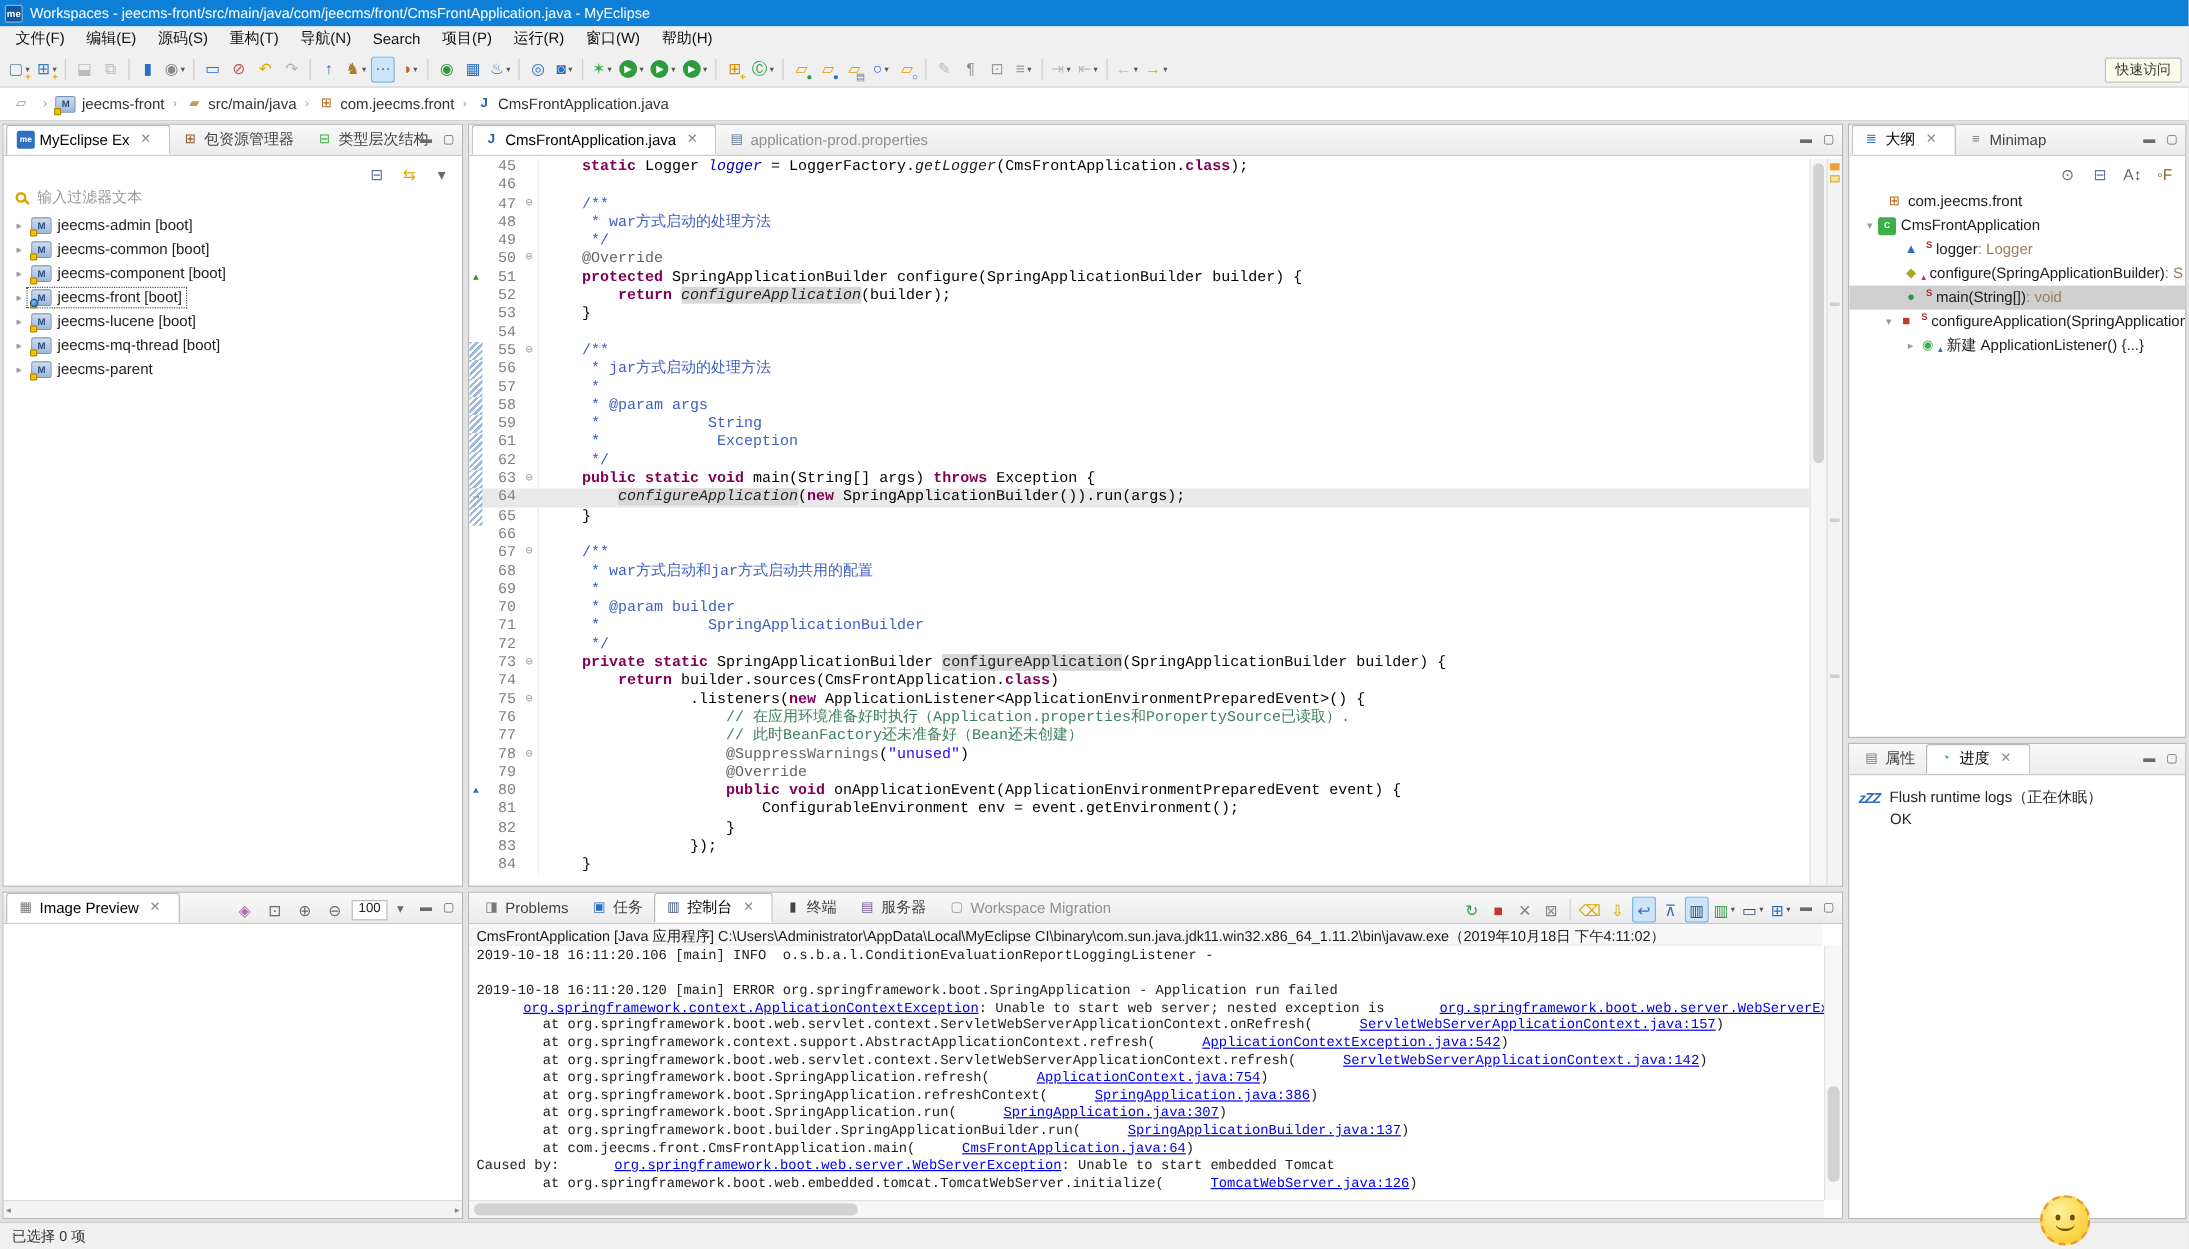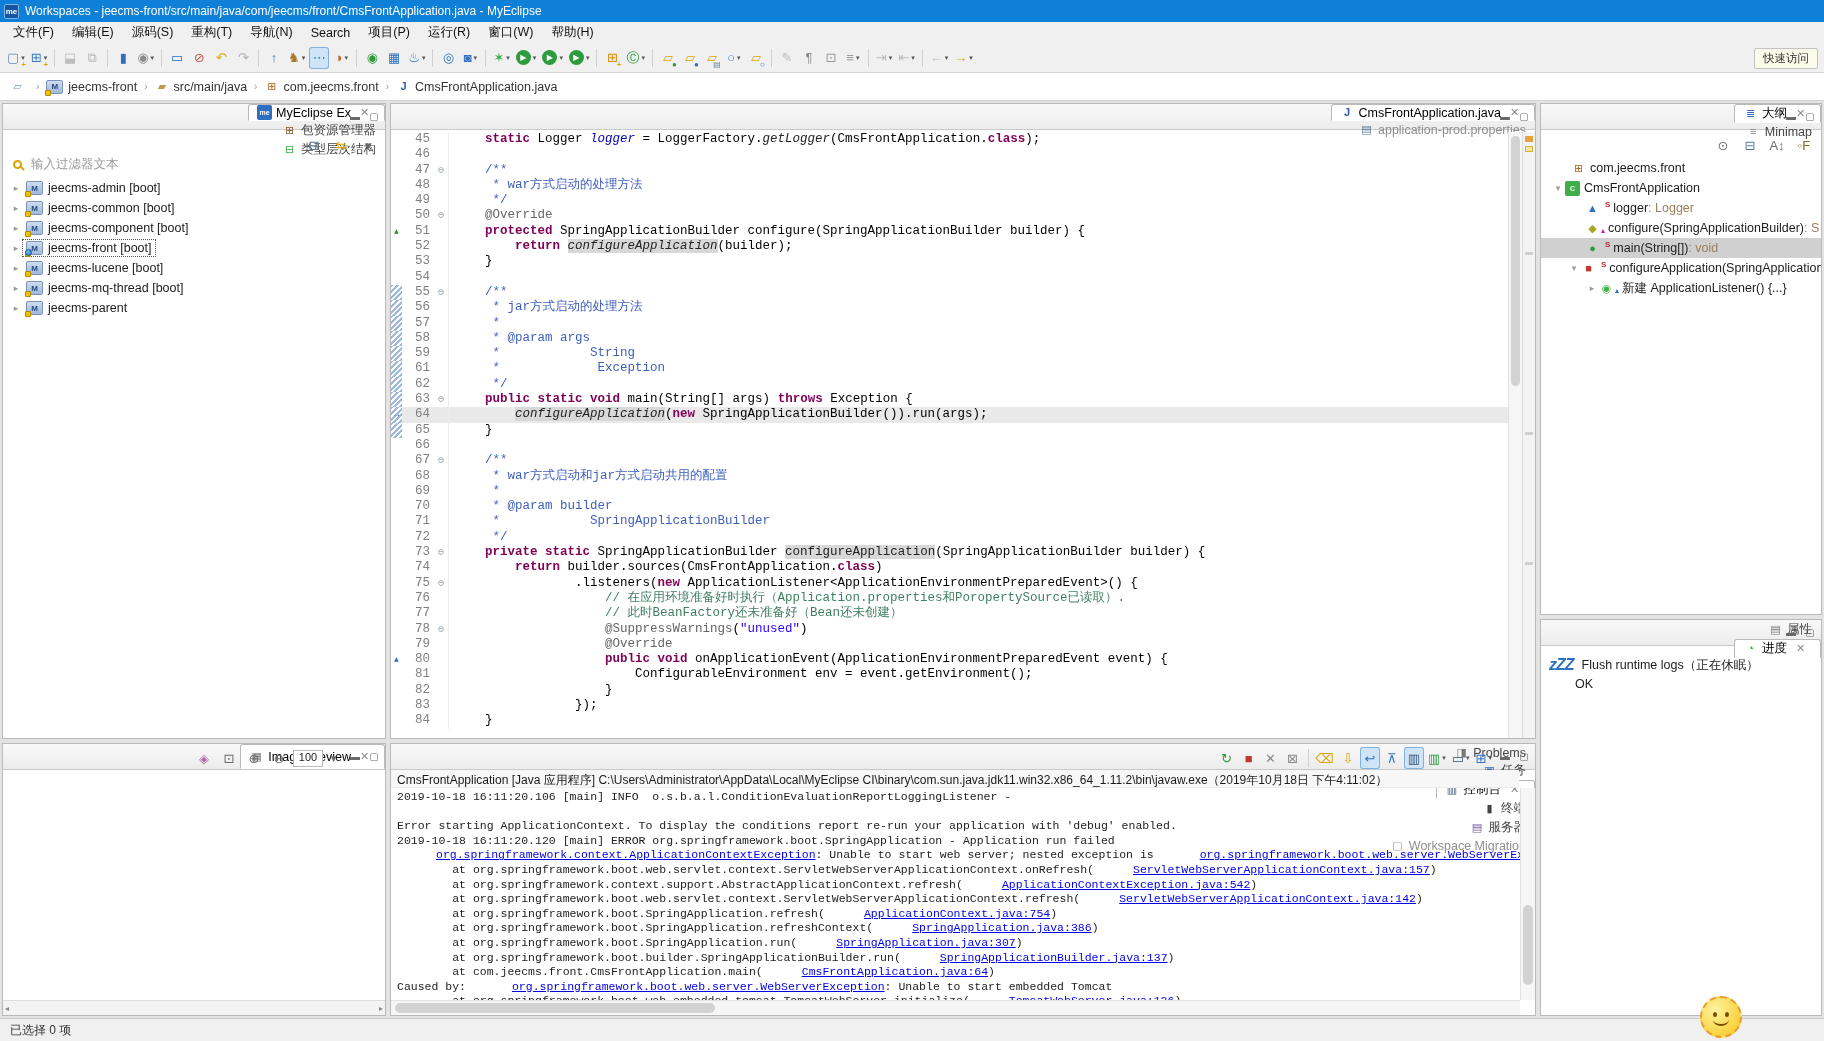--- a/index.html
+++ b/index.html
@@ -28,21 +28,21 @@
   
   .main{position:absolute;top:101px;left:0;right:0;bottom:23px;background:#e3e3e3;}
   .panel{position:absolute;background:#fff;border:1px solid #b9b9b9;overflow:hidden;}
   .p-explorer{left:2px;top:2px;width:384px;height:636px;}
   .p-ipreview{left:2px;top:642px;width:384px;bottom:2px;}
   .p-editor{left:390px;top:2px;width:1146px;height:636px;}
   .p-console{left:390px;top:642px;width:1146px;bottom:2px;}
   .p-outline{left:1540px;top:2px;right:2px;height:512px;}
   .p-progress{left:1540px;top:518px;right:2px;bottom:2px;}
   
-  .ptabbar{height:26px;display:flex;align-items:flex-end;background:linear-gradient(#f9f9f9,#ececec);border-bottom:1px solid #c9c9c9;padding-left:2px;position:relative;flex-direction:column;}
+  .ptabbar{height:26px;display:flex;align-items:flex-end;background:linear-gradient(#f9f9f9,#ececec);border-bottom:1px solid #c9c9c9;padding-left:2px;position:relative;}
   .ptab{height:25px;display:flex;align-items:center;padding:0 8px;font-size:12.5px;color:#444;border:1px solid transparent;white-space:nowrap;}
   .ptab.active{background:#fff;border-color:#b9b9b9;border-bottom-color:#fff;border-radius:3px 3px 0 0;color:#000;}
   .tlabel.dim{color:#8f8f8f;}
   .tclose{margin-left:6px;font-size:9px;}
   .uic{display:inline-flex;width:15px;height:15px;align-items:center;justify-content:center;font-size:11px;margin-right:4px;flex:none;line-height:1;}
   .uicbg{border-radius:2px;font-size:7px;font-weight:bold;}
   .winbtns{position:absolute;right:5px;top:7px;display:flex;gap:7px;font-size:10px;color:#666;align-items:center;}
   .winbtns .uic{width:12px;height:12px;margin:0;font-size:10px;}
   .vtools{position:absolute;right:6px;top:30px;display:flex;gap:5px;align-items:center;}
   
@@ -84,21 +84,21 @@
   .ovm{position:absolute;left:2px;width:8px;height:6px;}
   
   .otree{position:absolute;top:54px;left:0;right:0;bottom:0;font-size:12.5px;}
   .orow{height:20px;display:flex;align-items:center;color:#1c1c1c;white-space:nowrap;overflow:hidden;}
   .orow.sel{background:#d0d0d0;}
   .osuf{color:#9c7e5a;}
   .mod{color:#b03030;font-size:8px;font-weight:bold;margin:-7px 3px 0 1px;}
   .movr{font-size:8px;margin:5px 3px 0 -3px;}
   
   .pgline{display:flex;align-items:center;margin:10px 0 3px 8px;font-size:12.5px;color:#222;}
-  .zzz{color:#2f6fc1;font-weight:bold;font-style:italic;font-size:16px;margin-right:8px;letter-spacing:-1px;}
+  .zzz{color:#2f6fc1;font-weight:bold;font-style:italic;font-size:12px;margin-right:8px;letter-spacing:-1px;}
   .pgok{margin-left:34px;font-size:12.5px;color:#222;}
   
   .cs-title{position:absolute;top:26px;left:0;right:16px;height:18px;background:#f7f7f7;border-bottom:1px solid #ececec;
             font-size:12px;color:#1a1a1a;padding:2px 6px;white-space:nowrap;overflow:hidden;}
   .cs-lines{position:absolute;top:44px;left:0;right:15px;bottom:15px;overflow:hidden;
             font-family:"Liberation Mono","DejaVu Sans Mono",monospace;font-size:11.5px;line-height:14.6px;padding:2px 0 0 6px;}
   .csl{white-space:pre;height:14.6px;}
   .cl-link{color:#0000e8;text-decoration:underline;margin-left:39px;}
   .cs-vsb{position:absolute;top:44px;right:0;width:15px;bottom:15px;background:#f6f6f6;border-left:1px solid #e2e2e2;}
   .cs-hsb{position:absolute;left:0;right:15px;bottom:0;height:15px;background:#f6f6f6;border-top:1px solid #e2e2e2;}
@@ -811,21 +811,20 @@
           </span>
         </div>
       <div class="winbtns" id="cs-winbtns">
           <span class="uic" style="color: rgb(106, 106, 106);">▬</span>
           <span class="uic" style="color: rgb(106, 106, 106);">▢</span>
         </div>
       <div class="cs-title">CmsFrontApplication [Java 应用程序] C:\Users\Administrator\AppData\Local\MyEclipse CI\binary\com.sun.java.jdk11.win32.x86_64_1.11.2\bin\javaw.exe（2019年10月18日 下午4:11:02）</div>
       <div class="cs-lines" id="cs-lines">
           <div class="csl"><span>2019-10-18 16:11:20.106 [main] INFO  o.s.b.a.l.ConditionEvaluationReportLoggingListener - </span></div>
           <div class="csl">&nbsp;</div>
-          <div class="csl"><span>Error starting ApplicationContext. To display the conditions report re-run your application with 'debug' enabled.</span></div>
           <div class="csl"><span>2019-10-18 16:11:20.120 [main] ERROR org.springframework.boot.SpringApplication - Application run failed</span></div>
           <div class="csl"><span class="cl-link">org.springframework.context.ApplicationContextException</span><span>: Unable to start web server; nested exception is </span><span class="cl-link">org.springframework.boot.web.server.WebServerException</span><span>: U</span></div>
           <div class="csl"><span>        at org.springframework.boot.web.servlet.context.ServletWebServerApplicationContext.onRefresh(</span><span class="cl-link">ServletWebServerApplicationContext.java:157</span><span>)</span></div>
           <div class="csl"><span>        at org.springframework.context.support.AbstractApplicationContext.refresh(</span><span class="cl-link">ApplicationContextException.java:542</span><span>)</span></div>
           <div class="csl"><span>        at org.springframework.boot.web.servlet.context.ServletWeb­ServerApplicationContext.refresh(</span><span class="cl-link">ServletWebServerApplicationContext.java:142</span><span>)</span></div>
           <div class="csl"><span>        at org.springframework.boot.SpringApplication.refresh(</span><span class="cl-link">ApplicationContext.java:754</span><span>)</span></div>
           <div class="csl"><span>        at org.springframework.boot.SpringApplication.refreshContext(</span><span class="cl-link">SpringApplication.java:386</span><span>)</span></div>
           <div class="csl"><span>        at org.springframework.boot.SpringApplication.run(</span><span class="cl-link">SpringApplication.java:307</span><span>)</span></div>
           <div class="csl"><span>        at org.springframework.boot.builder.SpringApplicationBuilder.run(</span><span class="cl-link">SpringApplicationBuilder.java:137</span><span>)</span></div>
           <div class="csl"><span>        at com.jeecms.front.CmsFrontApplication.main(</span><span class="cl-link">CmsFrontApplication.java:64</span><span>)</span></div>

